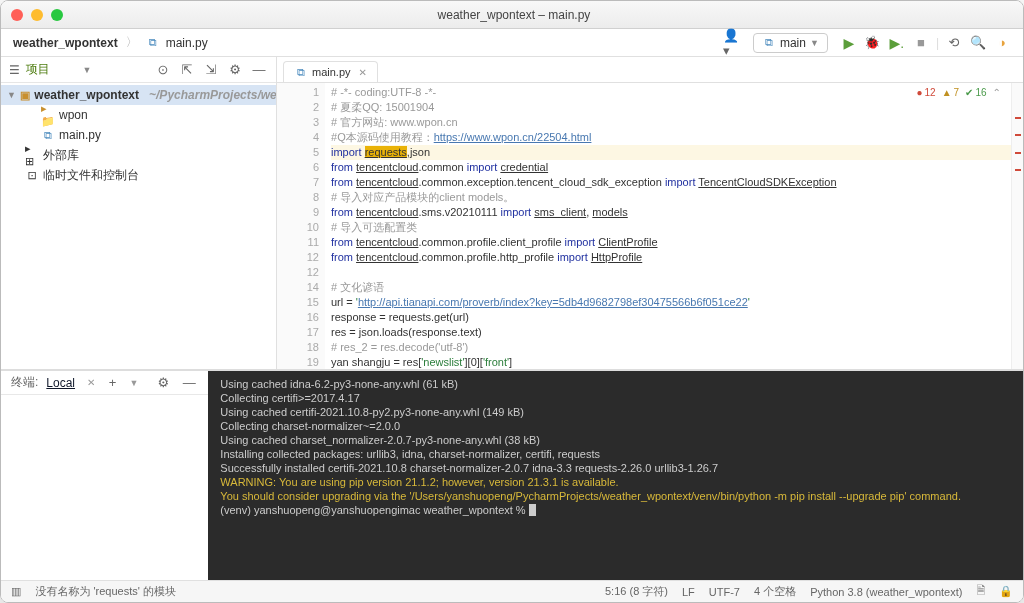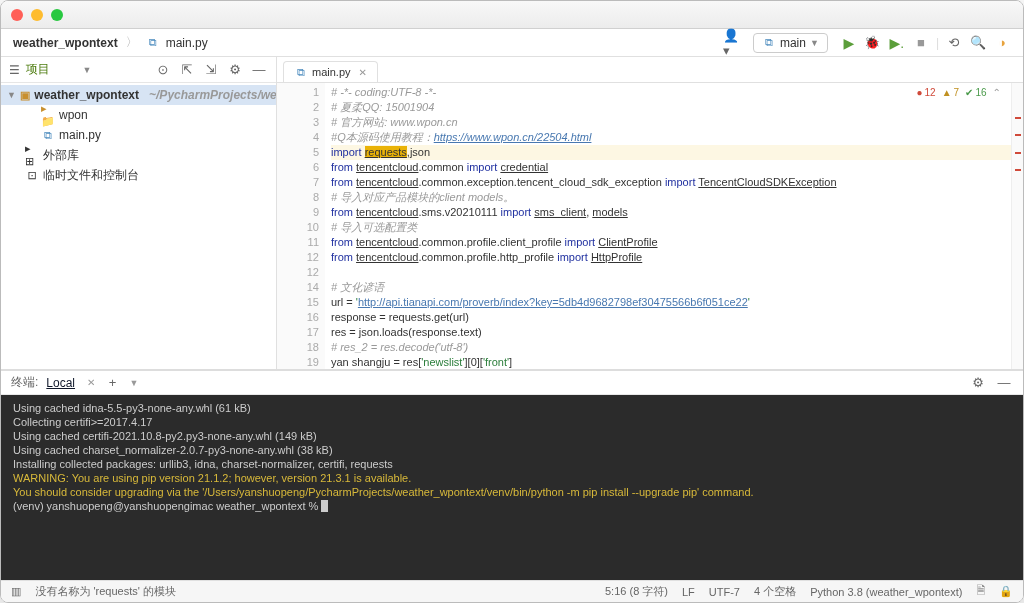--- a/index.html
+++ b/index.html
@@ -30,51 +30,52 @@
 .tico.folder{color:#c88f2e}.tico.py{color:#4b8bbe}
 .tree-path{color:#999;font-style:italic;margin-left:6px}
 .editor{flex:1;display:flex;flex-direction:column;overflow:hidden}
 .tabs{height:26px;display:flex;align-items:flex-end;padding:0 6px;border-bottom:1px solid #e0e0e0}
 .tab{display:flex;align-items:center;gap:4px;padding:3px 10px;background:#fff;border:1px solid #e0e0e0;border-bottom:none;border-radius:4px 4px 0 0;font-size:11px}
 .tab-x{color:#999;margin-left:4px;font-size:10px}
 .code-wrap{flex:1;display:flex;position:relative;font-family:Menlo,Monaco,monospace;font-size:11px;overflow:hidden}
 .gutter-left{width:18px;background:#fafafa}
 .gutter{width:30px;background:#fafafa;text-align:right;color:#aaa;padding:2px 6px 0 0;line-height:15px}
 .code{flex:1;padding:2px 0 0 6px;line-height:15px;white-space:pre}
-.code .c{color:#999;font-style:italic}
+.code .c{color:#999;}
 .code .k{color:#2030a0;font-weight:500}
 .code .s{color:#2a7d3a}
 .code .n{color:#333}
 .code .u{text-decoration:underline}
 .code .link{color:#4878b0;text-decoration:underline}
 .hl-line{background:#fdf7e3}
 .sel-word{background:#eab308}
 .problems{position:absolute;top:4px;right:22px;display:flex;gap:6px;font-size:10px}
 .prob-b{display:flex;align-items:center;gap:2px}
 .pb-r{color:#d04a3a}.pb-y{color:#c09020}.pb-g{color:#4a9a4a}
 .minimap{width:12px;background:#fafafa;border-left:1px solid #eee;position:relative}
 .mm-mark{position:absolute;right:2px;width:6px;height:2px;background:#d04a3a}
-.terminal-sec{height:210px;display:flex;flex-direction:column;background:#fff;border-top:1px solid #ddd}
+.terminal-sec{height:210px;display:flex;background:#fff;border-top:1px solid #ddd}
 .term-hdr{height:24px;display:flex;align-items:center;padding:0 10px;gap:8px;border-bottom:1px solid #e8e8e8;color:#666}
 .term-tab{text-decoration:underline;color:#0f172a}
 .term-body{flex:1;background:#2b2b2b;color:#ccc;font-family:Menlo,Monaco,monospace;font-size:11px;padding:6px 12px;overflow:auto;line-height:14px}
 .term-body .w{color:#d8b93a}
 .term-cursor{display:inline-block;width:7px;height:12px;background:#ccc;vertical-align:text-bottom}
 .statusbar{height:22px;display:flex;align-items:center;padding:0 10px;gap:14px;font-size:11px;color:#666;border-top:1px solid #e0e0e0;background:#f6f6f6}
 .sb-spacer{flex:1}
 </style>
 </head>
 <body>
 
 <div class="titlebar">
   <div class="tl-dots">
     <div class="dot r"></div>
     <div class="dot y"></div>
     <div class="dot g"></div>
   </div>
+  <div class="tl-title">weather_wpontext – main.py</div>
   <div style="width:48px"></div>
 </div>
 
 <div class="toolbar">
   <span class="crumb" style="font-weight:600">weather_wpontext</span>
   <span class="crumb-sep">〉</span>
   <span class="tico py">⧉</span>
   <span class="crumb">main.py</span>
   <div class="tb-spacer"></div>
   <span class="tb-ico">👤▾</span>
@@ -197,25 +198,27 @@
     <span>终端:</span>
     <span class="term-tab">Local</span>
     <span class="tab-x">✕</span>
     <span class="tb-ico">+</span>
     <span style="font-size:9px;color:#999">▼</span>
     <div style="flex:1"></div>
     <span class="tb-ico">⚙</span>
     <span class="tb-ico">—</span>
   </div>
   <div class="term-body" id="term-body">
-      <div>  Using cached idna-5.5-py3-none-any.whl (61 kB)</div>
+      <div>  Using cached idna-6.2-py3-none-any.whl (61 kB)</div>
       <div>Collecting certifi&gt;=2017.4.17</div>
       <div>  Using cached certifi-2021.10.8-py2.py3-none-any.whl (149 kB)</div>
+      <div>Collecting charset-normalizer~=2.0.0</div>
       <div>  Using cached charset_normalizer-2.0.7-py3-none-any.whl (38 kB)</div>
       <div>Installing collected packages: urllib3, idna, charset-normalizer, certifi, requests</div>
+      <div>Successfully installed certifi-2021.10.8 charset-normalizer-2.0.7 idna-3.3 requests-2.26.0 urllib3-1.26.7</div>
       <div class="w">WARNING: You are using pip version 21.1.2; however, version 21.3.1 is available.</div>
       <div class="w">You should consider upgrading via the '/Users/yanshuopeng/PycharmProjects/weather_wpontext/venv/bin/python -m pip install --upgrade pip' command.</div>
       <div>(venv) yanshuopeng@yanshuopengimac weather_wpontext % <span class="term-cursor"></span></div>
     </div>
 </div>
 
 <div class="statusbar">
   <span>▥</span>
   <span>没有名称为 'requests' 的模块</span>
   <div class="sb-spacer"></div>

